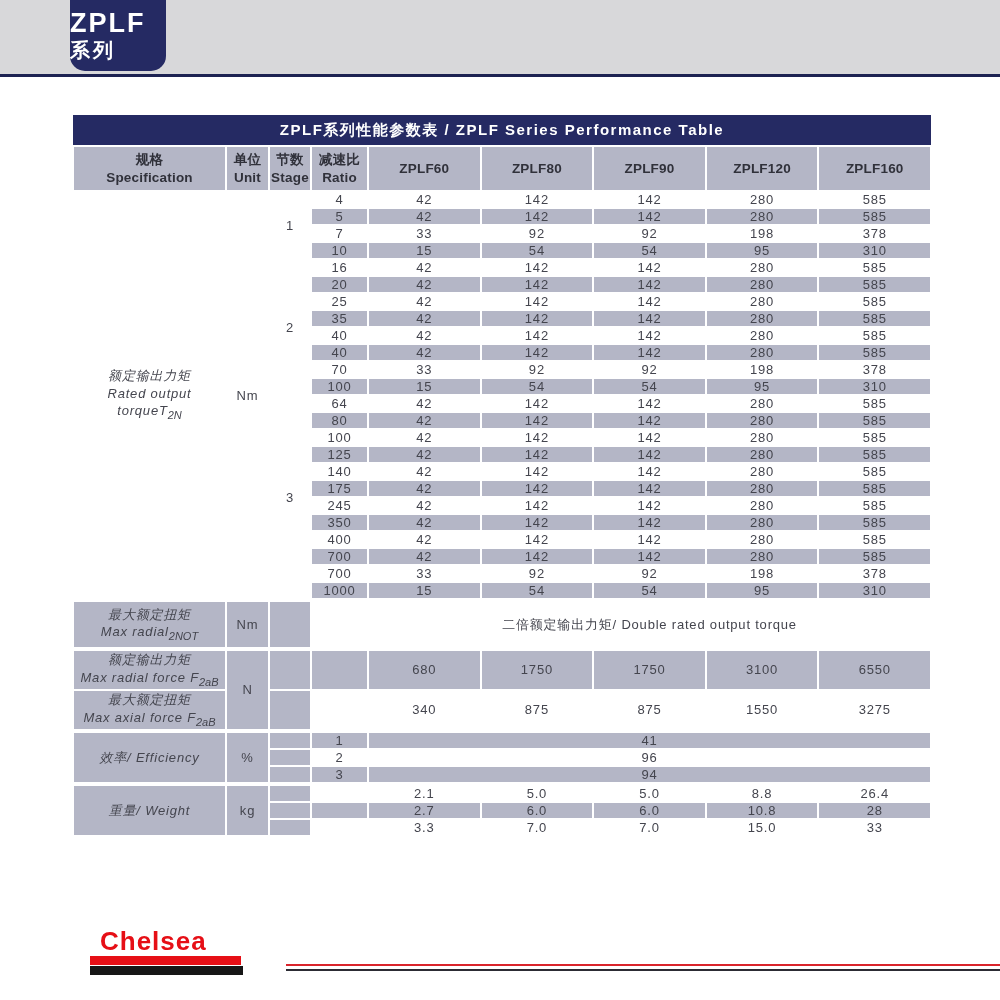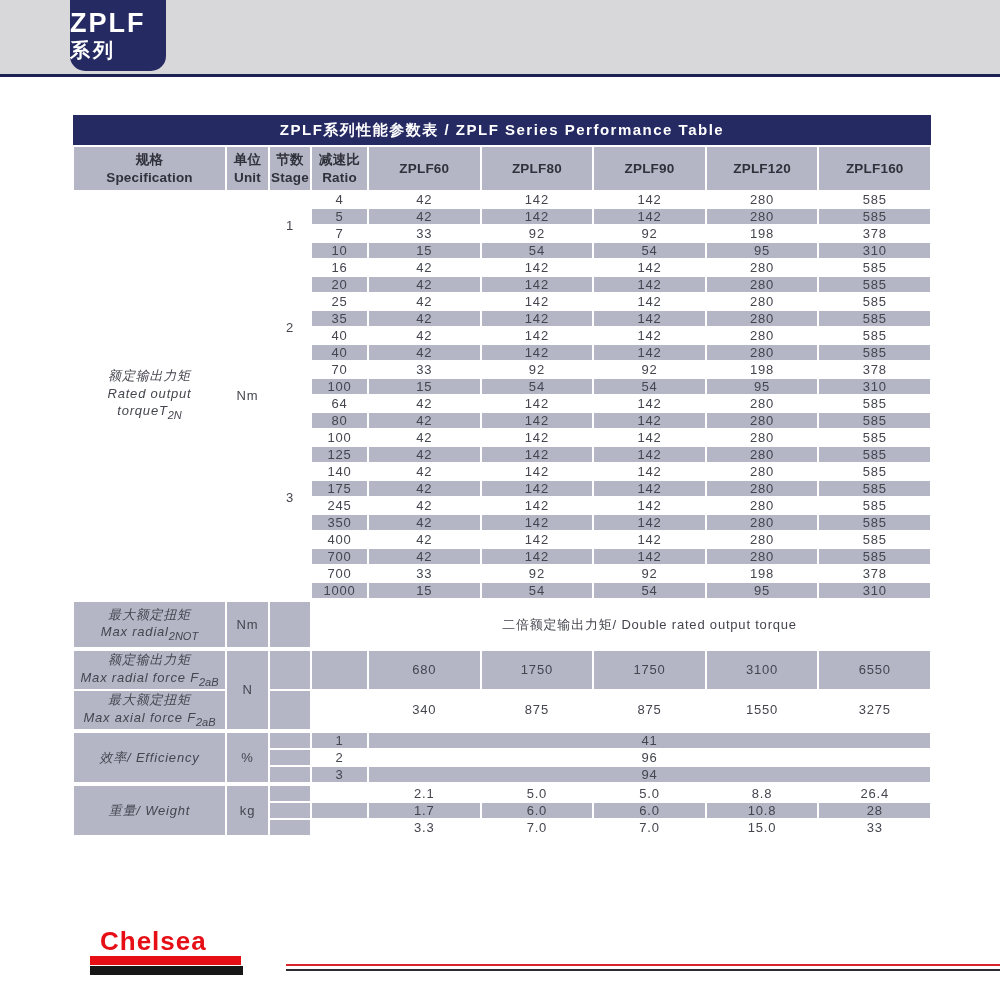--- a/index.html
+++ b/index.html
@@ -369,21 +369,21 @@
       <td class="w"></td>
       <td class="w">2.1</td>
       <td class="w">5.0</td>
       <td class="w">5.0</td>
       <td class="w">8.8</td>
       <td class="w">26.4</td>
     </tr>
     <tr class="sm">
       <td class="g"></td>
       <td class="g"></td>
-      <td class="g">1.7</td>
+      <td class="g">2.7</td>
       <td class="g">6.0</td>
       <td class="g">6.0</td>
       <td class="g">10.8</td>
       <td class="g">28</td>
     </tr>
     <tr class="sm">
       <td class="g"></td>
       <td class="w"></td>
       <td class="w">3.3</td>
       <td class="w">7.0</td>

